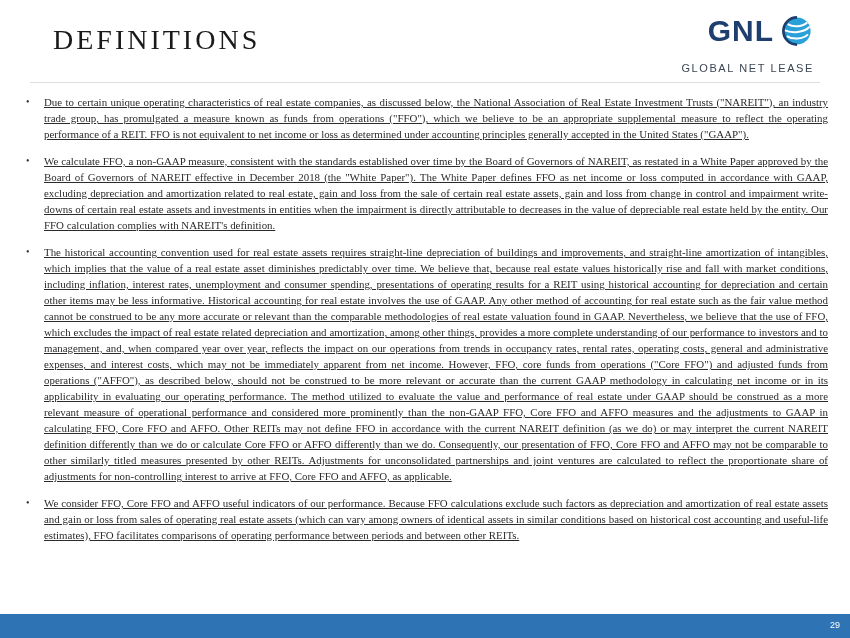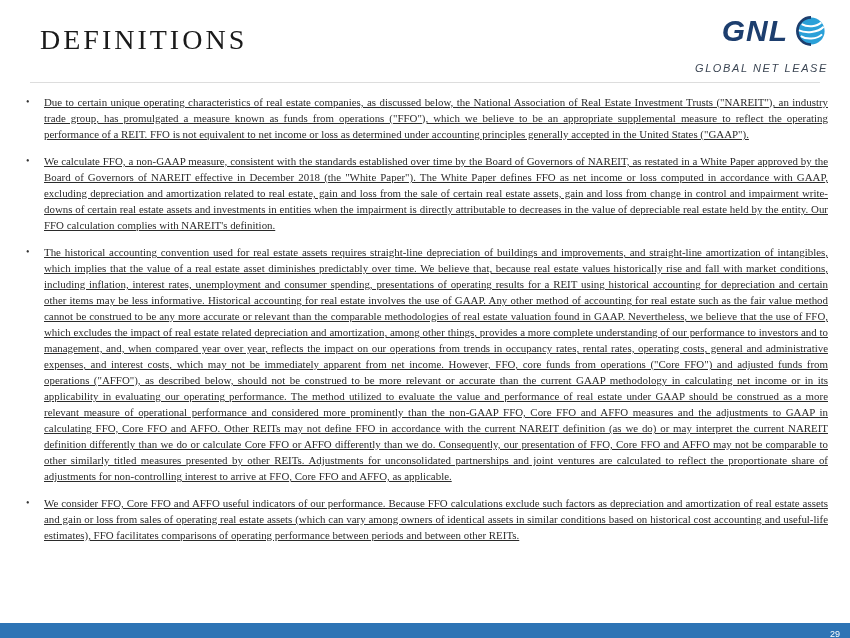--- a/index.html
+++ b/index.html
@@ -11,36 +11,35 @@
     position: relative;
   }
   .slide {
     width: 850px;
     height: 638px;
     position: relative;
     background: #ffffff;
   }
   .header {
     position: relative;
-    padding: 24px 36px 0 40px;
+    padding: 24px 36px 0 53px;
     height: 80px;
   }
   .page-title {
     font-family: "Liberation Serif", serif;
     font-size: 28px;
     font-weight: 400;
     letter-spacing: 3px;
     color: #1a1a1a;
   }
   .logo {
     position: absolute;
     top: 14px;
-    right: 22px;
+    right: 36px;
     text-align: center;
-    font-style: italic;
   }
   .logo-top {
     display: flex;
     align-items: center;
     justify-content: flex-end;
     gap: 6px;
   }
   .logo-wordmark {
     font-family: "Liberation Sans", sans-serif;
     font-weight: bold;
@@ -88,21 +87,21 @@
     line-height: 16px;
     color: #2b2b2b;
     text-align: justify;
     text-decoration: underline;
   }
   .footer-bar {
     position: absolute;
     left: 0;
     bottom: 0;
     width: 850px;
-    height: 15px;
+    height: 24px;
     background: var(--footer-bar, #2e74b5);
     text-align: right;
     margin-top: 11px;
   }
   .page-number {
     font-family: "Liberation Sans", sans-serif;
     font-size: 9px;
     color: #ffffff;
     line-height: 13px;
     padding-right: 10px;

